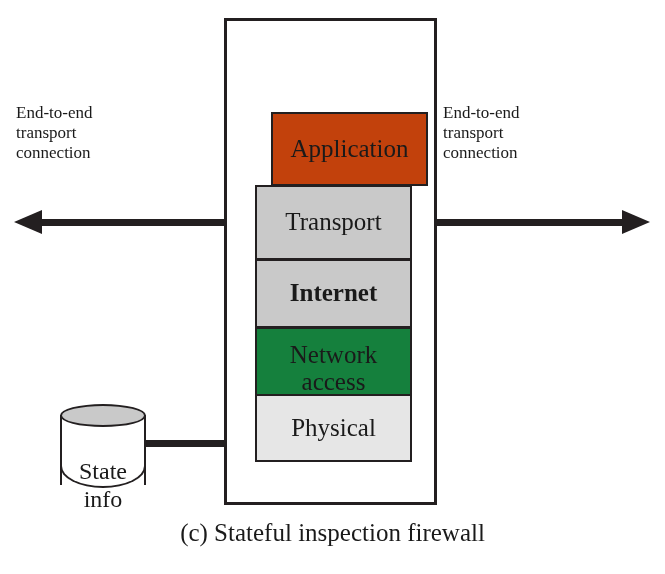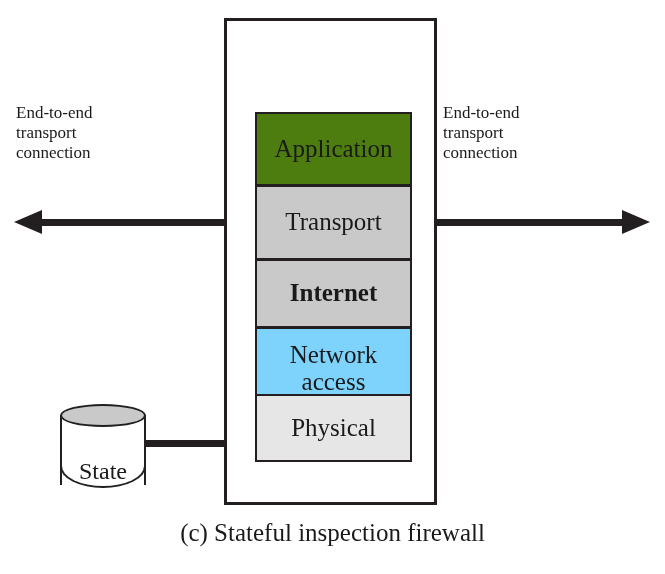--- a/index.html
+++ b/index.html
@@ -195,46 +195,47 @@
 
   <div class="arrow-line arrow-line-left"></div>
   <div class="arrow-head arrow-head-left"></div>
 
   <div class="arrow-line arrow-line-right"></div>
   <div class="arrow-head arrow-head-right"></div>
 
   <div class="firewall-box"></div>
 
   <div class="stack">
-    <div class="layer layer-application" style="background:#4d7c0f;">
+    <div class="layer layer-application" style="background:#c2410c;margin-left:16px;">
       <span class="label-line">Application</span>
     </div>
     <div class="layer layer-transport" style="background:#c9c9c9;">
       <span class="label-line">Transport</span>
     </div>
     <div class="layer layer-internet" style="background:#c9c9c9;">
       <span class="label-line">Internet</span>
     </div>
-    <div class="layer layer-network" style="background:#7dd3fc;">
+    <div class="layer layer-network" style="background:#15803d;">
       <span>
         <span class="label-line">Network</span>
         <span class="label-line">access</span>
       </span>
     </div>
     <div class="layer layer-physical" style="background:#e6e6e6;">
       <span class="label-line">Physical</span>
     </div>
   </div>
 
   <div class="cyl-connector"></div>
 
   <div class="cylinder">
     <div class="cyl-body"></div>
     <div class="cyl-bottom"></div>
     <div class="cyl-top"></div>
     <div class="cyl-text">
       <span class="cline">State</span>
+      <span class="cline">info</span>
     </div>
   </div>
 
   <div class="figure-caption">(c) Stateful inspection firewall</div>
 
 </div>
 
 </body></html>

